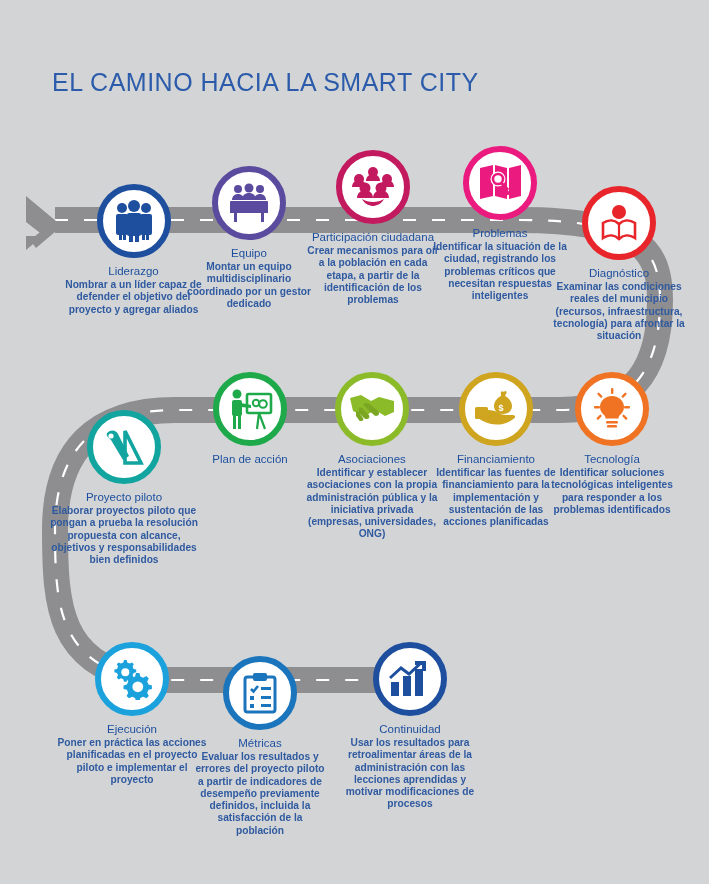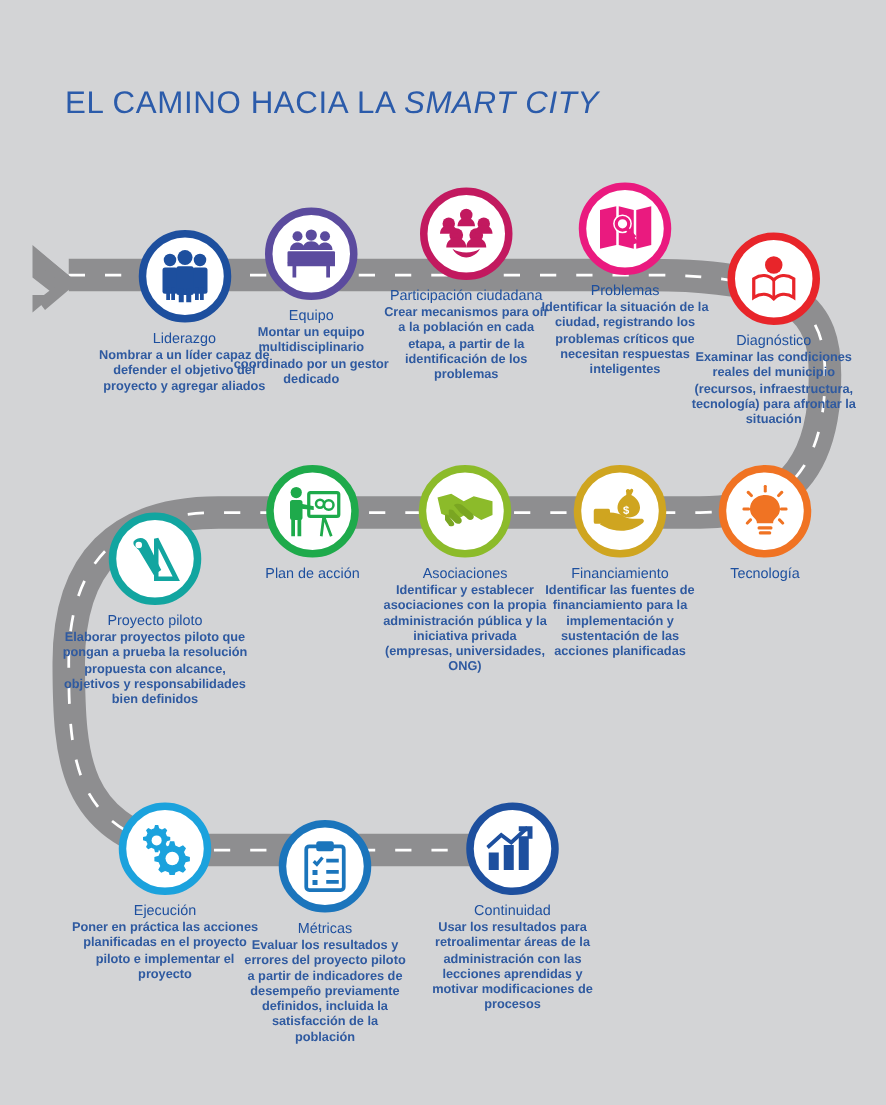--- a/index.html
+++ b/index.html
@@ -9,21 +9,21 @@
     font-family:"Liberation Sans", sans-serif;
     position:relative;
     overflow:hidden;
   }
   #road-layer{position:absolute;left:0;top:0;width:709px;height:884px;}
   .title{
     position:absolute;left:52px;top:68px;
     font-size:25px;letter-spacing:.5px;
     color:#2b5baa;font-weight:400;
   }
-  .title .ital{font-style:italic;font-weight:400;}
+  .title .ital{font-weight:400;}
   .node{position:absolute;text-align:center;}
   .circle{
     width:74px;height:74px;border-radius:50%;
     background:#ffffff;
     box-sizing:border-box;
     margin:0 auto;
     display:flex;align-items:center;justify-content:center;
     position:relative;z-index:5;
   }
   .node-title{
@@ -62,21 +62,21 @@
   <g>
     <path d="M 26,196 L 58,223 L 26,250 L 26,236 L 44,236 L 26,222 Z" fill="#8e8e90"></path>
     <path d="M 30,200 L 62,226 L 36,248 L 30,240 L 48,226 L 30,212 Z" fill="#8e8e90"></path>
   </g>
 </svg>
 
 <div class="title">
   <span>EL CAMINO HACIA LA </span><span class="ital">SMART CITY</span>
 </div>
 
-<div class="node" style="left:70px;top:184px;width:155px;">
+<div class="node" style="left:56px;top:184px;width:155px;">
   <div class="circle" style="border:6px solid #1d4f9e;">
     <svg width="46" height="42" viewBox="0 0 46 42">
       <g fill="#1d4f9e">
         <circle cx="11" cy="8" r="5"></circle>
           <rect x="5" y="14" width="12" height="21" rx="2"></rect>
         <rect x="8" y="30" width="3" height="10"></rect>
           <rect x="12" y="30" width="3" height="10"></rect>
         <circle cx="35" cy="8" r="5"></circle>
           <rect x="29" y="14" width="12" height="21" rx="2"></rect>
         <rect x="31" y="30" width="3" height="10"></rect>
@@ -180,20 +180,21 @@
         <rect x="3" y="18" width="6" height="2.4" rx="1"></rect>
         <rect x="33" y="18" width="6" height="2.4" rx="1"></rect>
         <rect x="6" y="6" width="6" height="2.4" rx="1" transform="rotate(45 9 7)"></rect>
         <rect x="30" y="6" width="6" height="2.4" rx="1" transform="rotate(-45 33 7)"></rect>
         <rect x="5" y="28" width="6" height="2.4" rx="1" transform="rotate(-45 8 29)"></rect>
         <rect x="31" y="28" width="6" height="2.4" rx="1" transform="rotate(45 34 29)"></rect>
       </g>
     </svg>
   </div>
   <div class="node-title">Tecnología</div>
+  <div class="node-desc">Identificar soluciones tecnológicas inteligentes para responder a los problemas identificados</div>
 </div>
 
 <div class="node" style="left:428px;top:372px;width:136px;">
   <div class="circle" style="border:6px solid #cfa520;">
     <svg width="46" height="38" viewBox="0 0 46 38">
       <g fill="#cfa520">
         <path d="M28 4 c-1-2 1-4 3-2 1-2 3-1 2.5 1 l-1.5 3 c4 2 7 6 7 10 0 5-4 8-9 8 s-9-3-9-8 c0-4 3-8 7-10 z"></path>
         <text x="28" y="21" font-size="9" fill="#ffffff" text-anchor="middle" font-family="Liberation Sans, sans-serif" font-weight="bold">$</text>
         <rect x="2" y="17" width="13" height="12" rx="1.5"></rect>
         <path d="M15 20 c4 0 8 1 11 3 2 1 4 2 7 2 h7 c2 0 3 2 1 3.5 -5 4 -11 6 -17 6 -5 0 -9-1 -13-3 l-4-2 z"></path>

